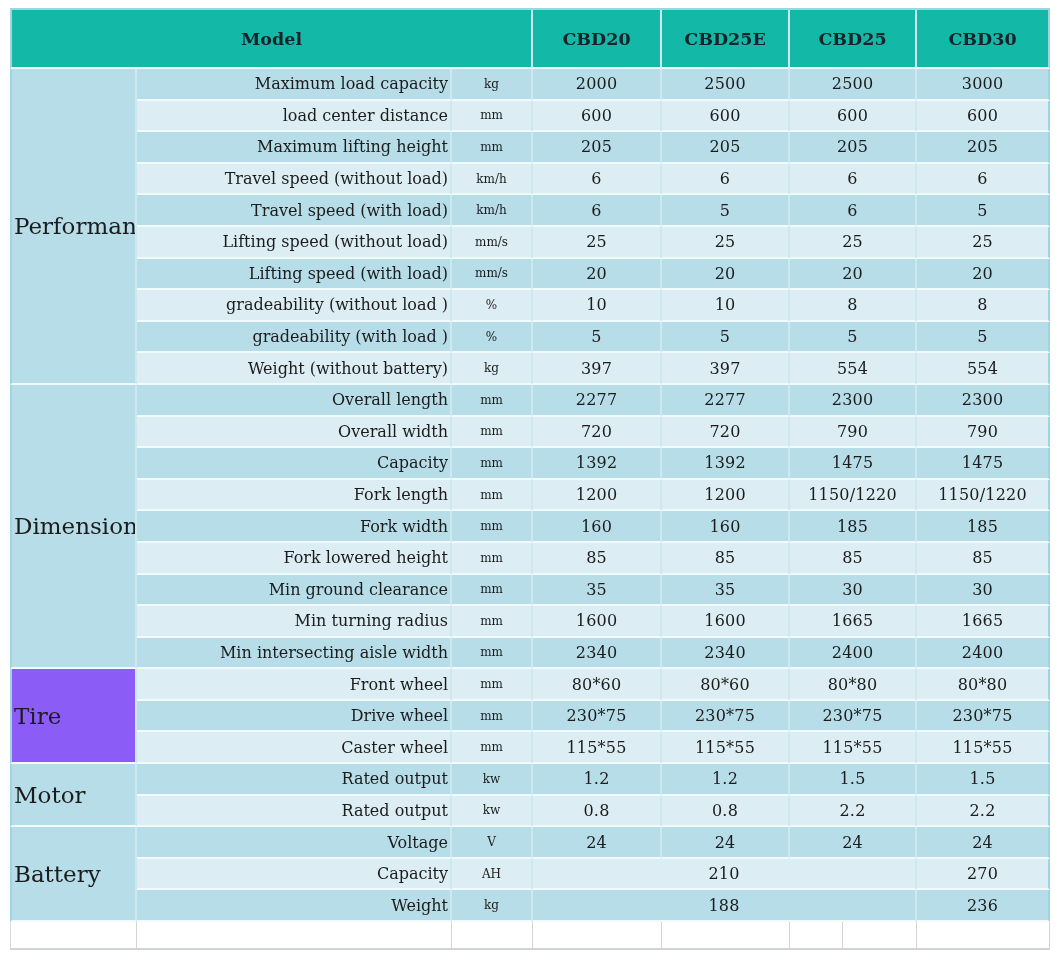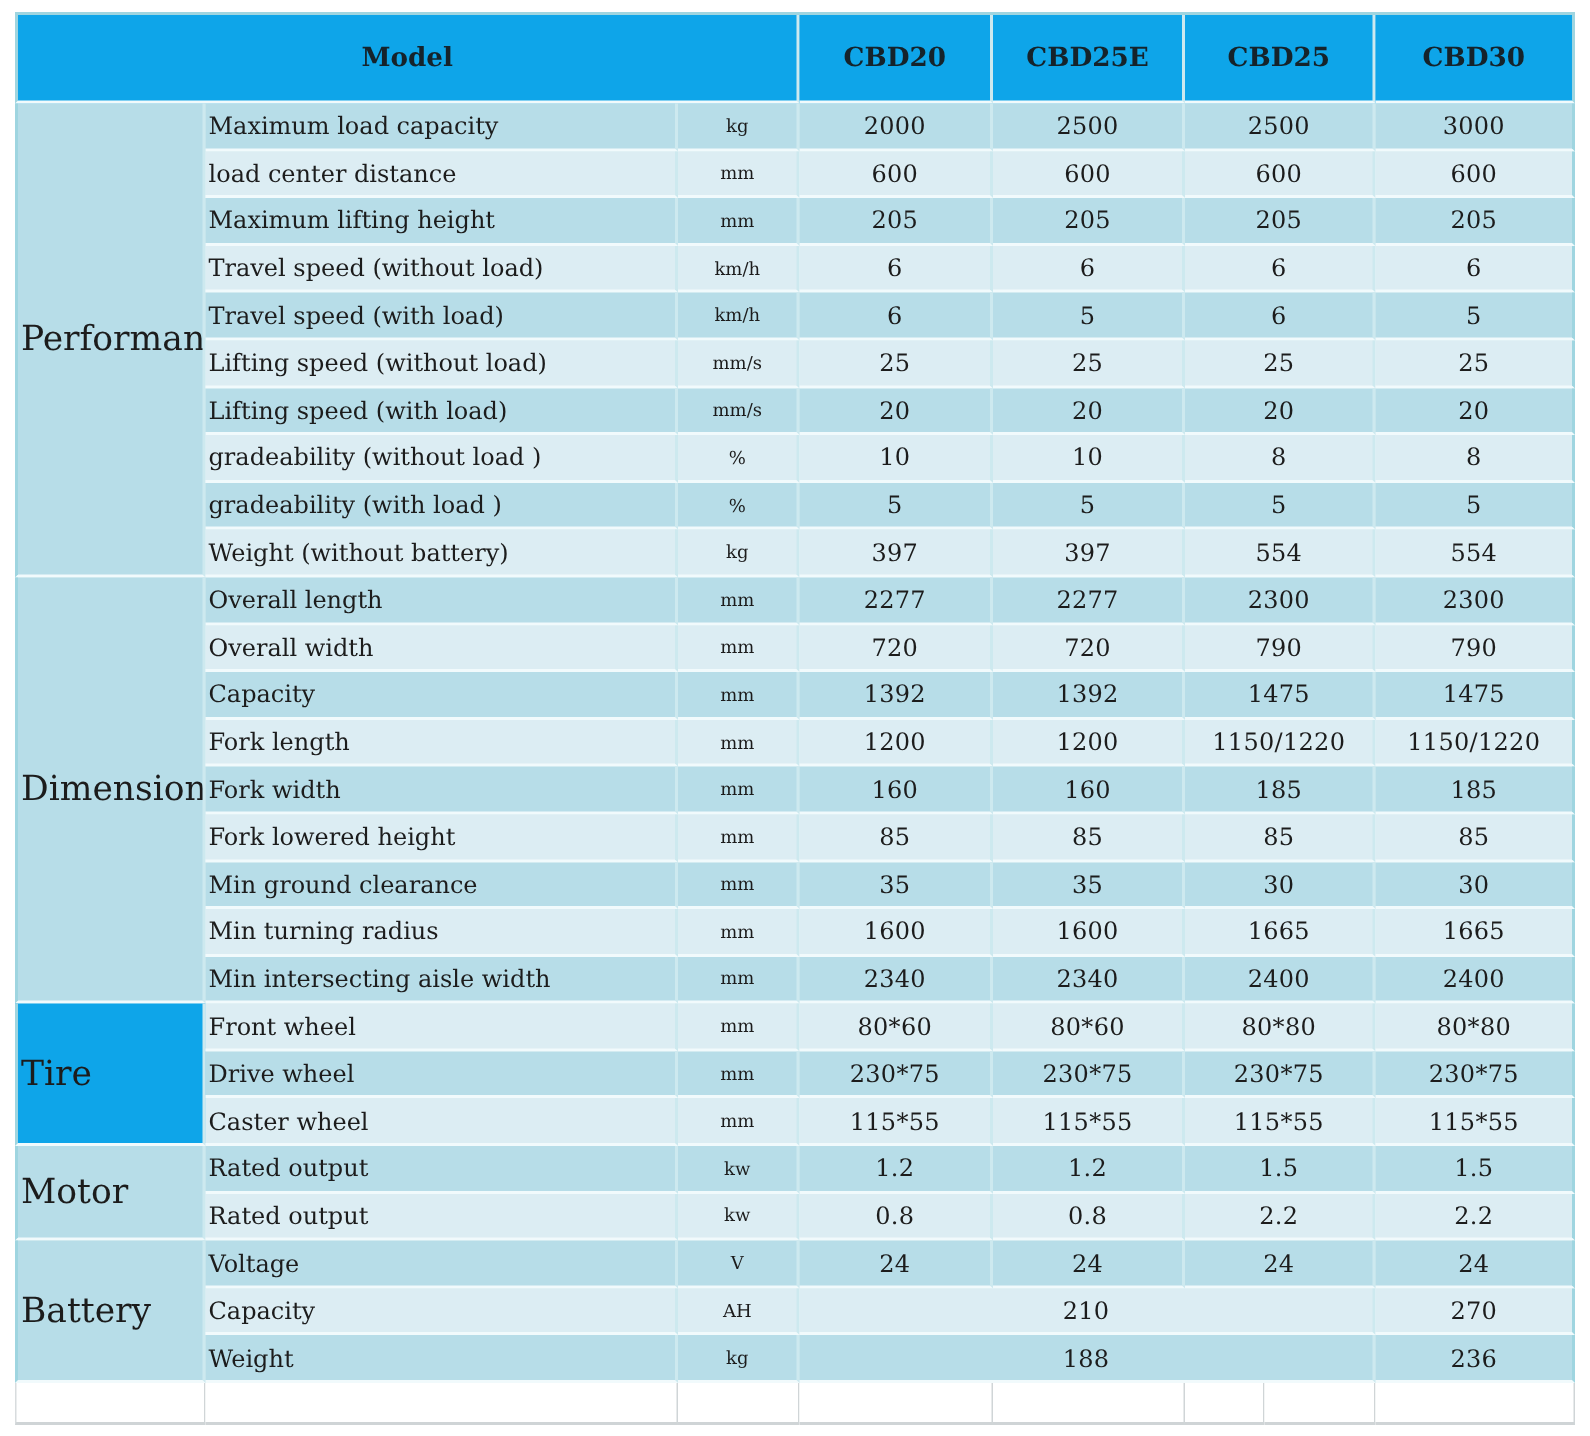--- a/index.html
+++ b/index.html
@@ -17,34 +17,34 @@
     box-sizing:border-box; padding:0 2px; vertical-align:middle;
     overflow:hidden; white-space:nowrap;
     border-right:2px solid #cde9ef; border-bottom:2px solid #f1fafc;
   }
   
   .edge-l { border-left:2px solid #9fd5e0 !important; }
   .edge-r { border-right:2px solid #9fd5e0 !important; }
 
   thead tr { height:59px; }
   thead th {
-    background:#0ea5e9; font-weight:bold; font-size:17.5px; color:#15232b;
+    background:#14b8a6; font-weight:bold; font-size:17.5px; color:#15232b;
     text-align:center; border-right:2px solid #c7e6ed;
     border-bottom:2px solid #a9dbe5;
   }
   tbody tr { height:31.6px; }
   tr.r-dark  td.stripe { background:#b7dde8; }
   tr.r-light td.stripe { background:#dcedf3; }
   td.group-dark  { background:#b7dde8; }
-  td.group-light { background:#0ea5e9; }
+  td.group-light { background:#8b5cf6; }
   td.group {
     font-size:23px; padding-left:6px; text-align:left;
     border-bottom:2px solid #e9f5f8;
   }
-  td.lbl  { font-size:16px; text-align:left; padding-left:8px; }
+  td.lbl  { font-size:16px; text-align:right; padding-left:8px; }
   td.unit { font-size:12px; text-align:center; }
   td.val  { font-size:16px; text-align:center; letter-spacing:0.2px; }
   tr.empty-row { height:28px; }
   tr.empty-row td {
     background:#ffffff;
     border-right:1px solid #d0d5d7;
     border-bottom:2px solid #cfd4d6;
   }
   tr.empty-row td.e-first { border-left:1px solid #d8dcde; }
 </style>

